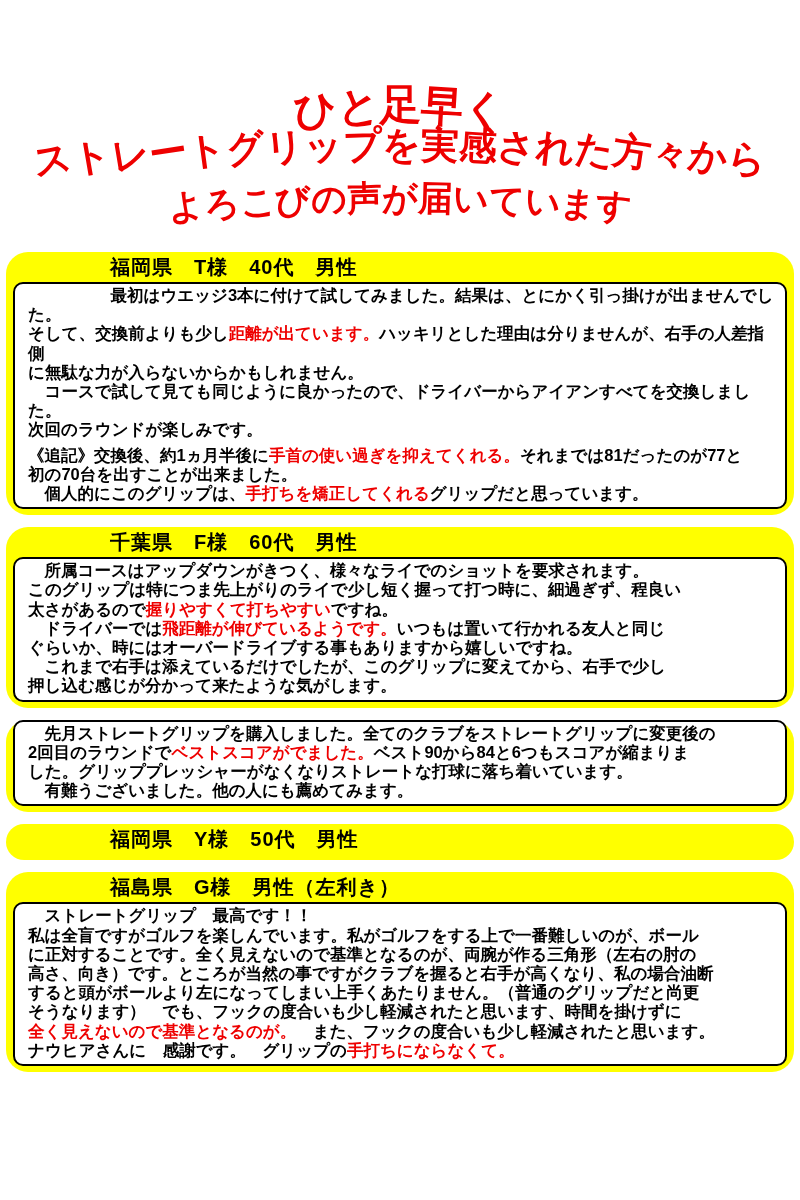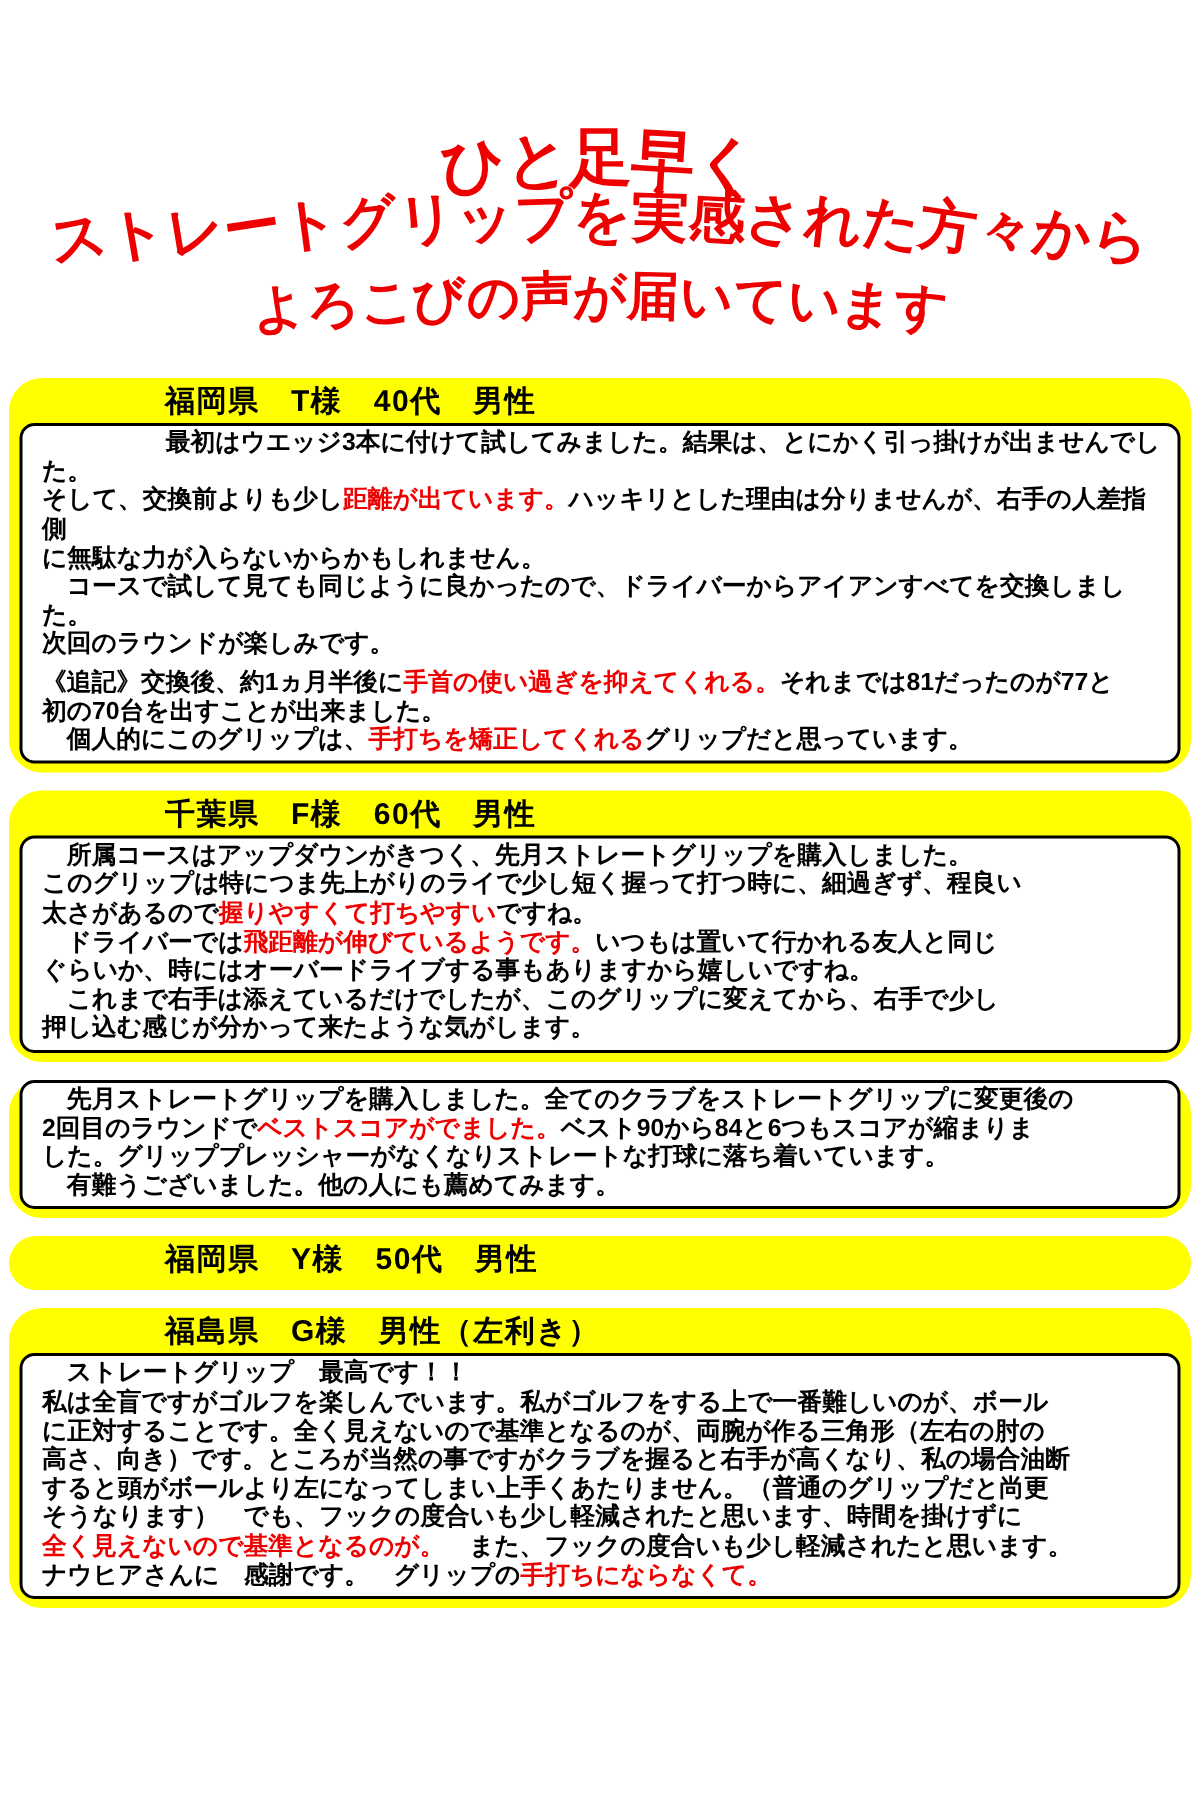--- a/index.html
+++ b/index.html
@@ -76,21 +76,21 @@
 次回のラウンドが楽しみです。</span></div>
         <div class="para"><span>《追記》交換後、約1ヵ月半後に</span><span class="hl">手首の使い過ぎを抑えてくれる。</span><span>それまでは81だったのが77と
 初の70台を出すことが出来ました。
 　個人的にこのグリップは、</span><span class="hl">手打ちを矯正してくれる</span><span>グリップだと思っています。</span></div>
       </div>
   </section>
 
   <section class="card">
     <div class="card-header">千葉県　F様　60代　男性</div>
     <div class="card-body">
-        <div class="para"><span>　所属コースはアップダウンがきつく、先月ストレートグリップを購入しました。
+        <div class="para"><span>　所属コースはアップダウンがきつく、様々なライでのショットを要求されます。
 このグリップは特につま先上がりのライで少し短く握って打つ時に、細過ぎず、程良い
 太さがあるので</span><span class="hl">握りやすくて打ちやすい</span><span>ですね。
 　ドライバーでは</span><span class="hl">飛距離が伸びているようです。</span><span>いつもは置いて行かれる友人と同じ
 ぐらいか、時にはオーバードライブする事もありますから嬉しいですね。
 　これまで右手は添えているだけでしたが、このグリップに変えてから、右手で少し
 押し込む感じが分かって来たような気がします。</span></div>
       </div>
   </section>
 
   <section class="card">

